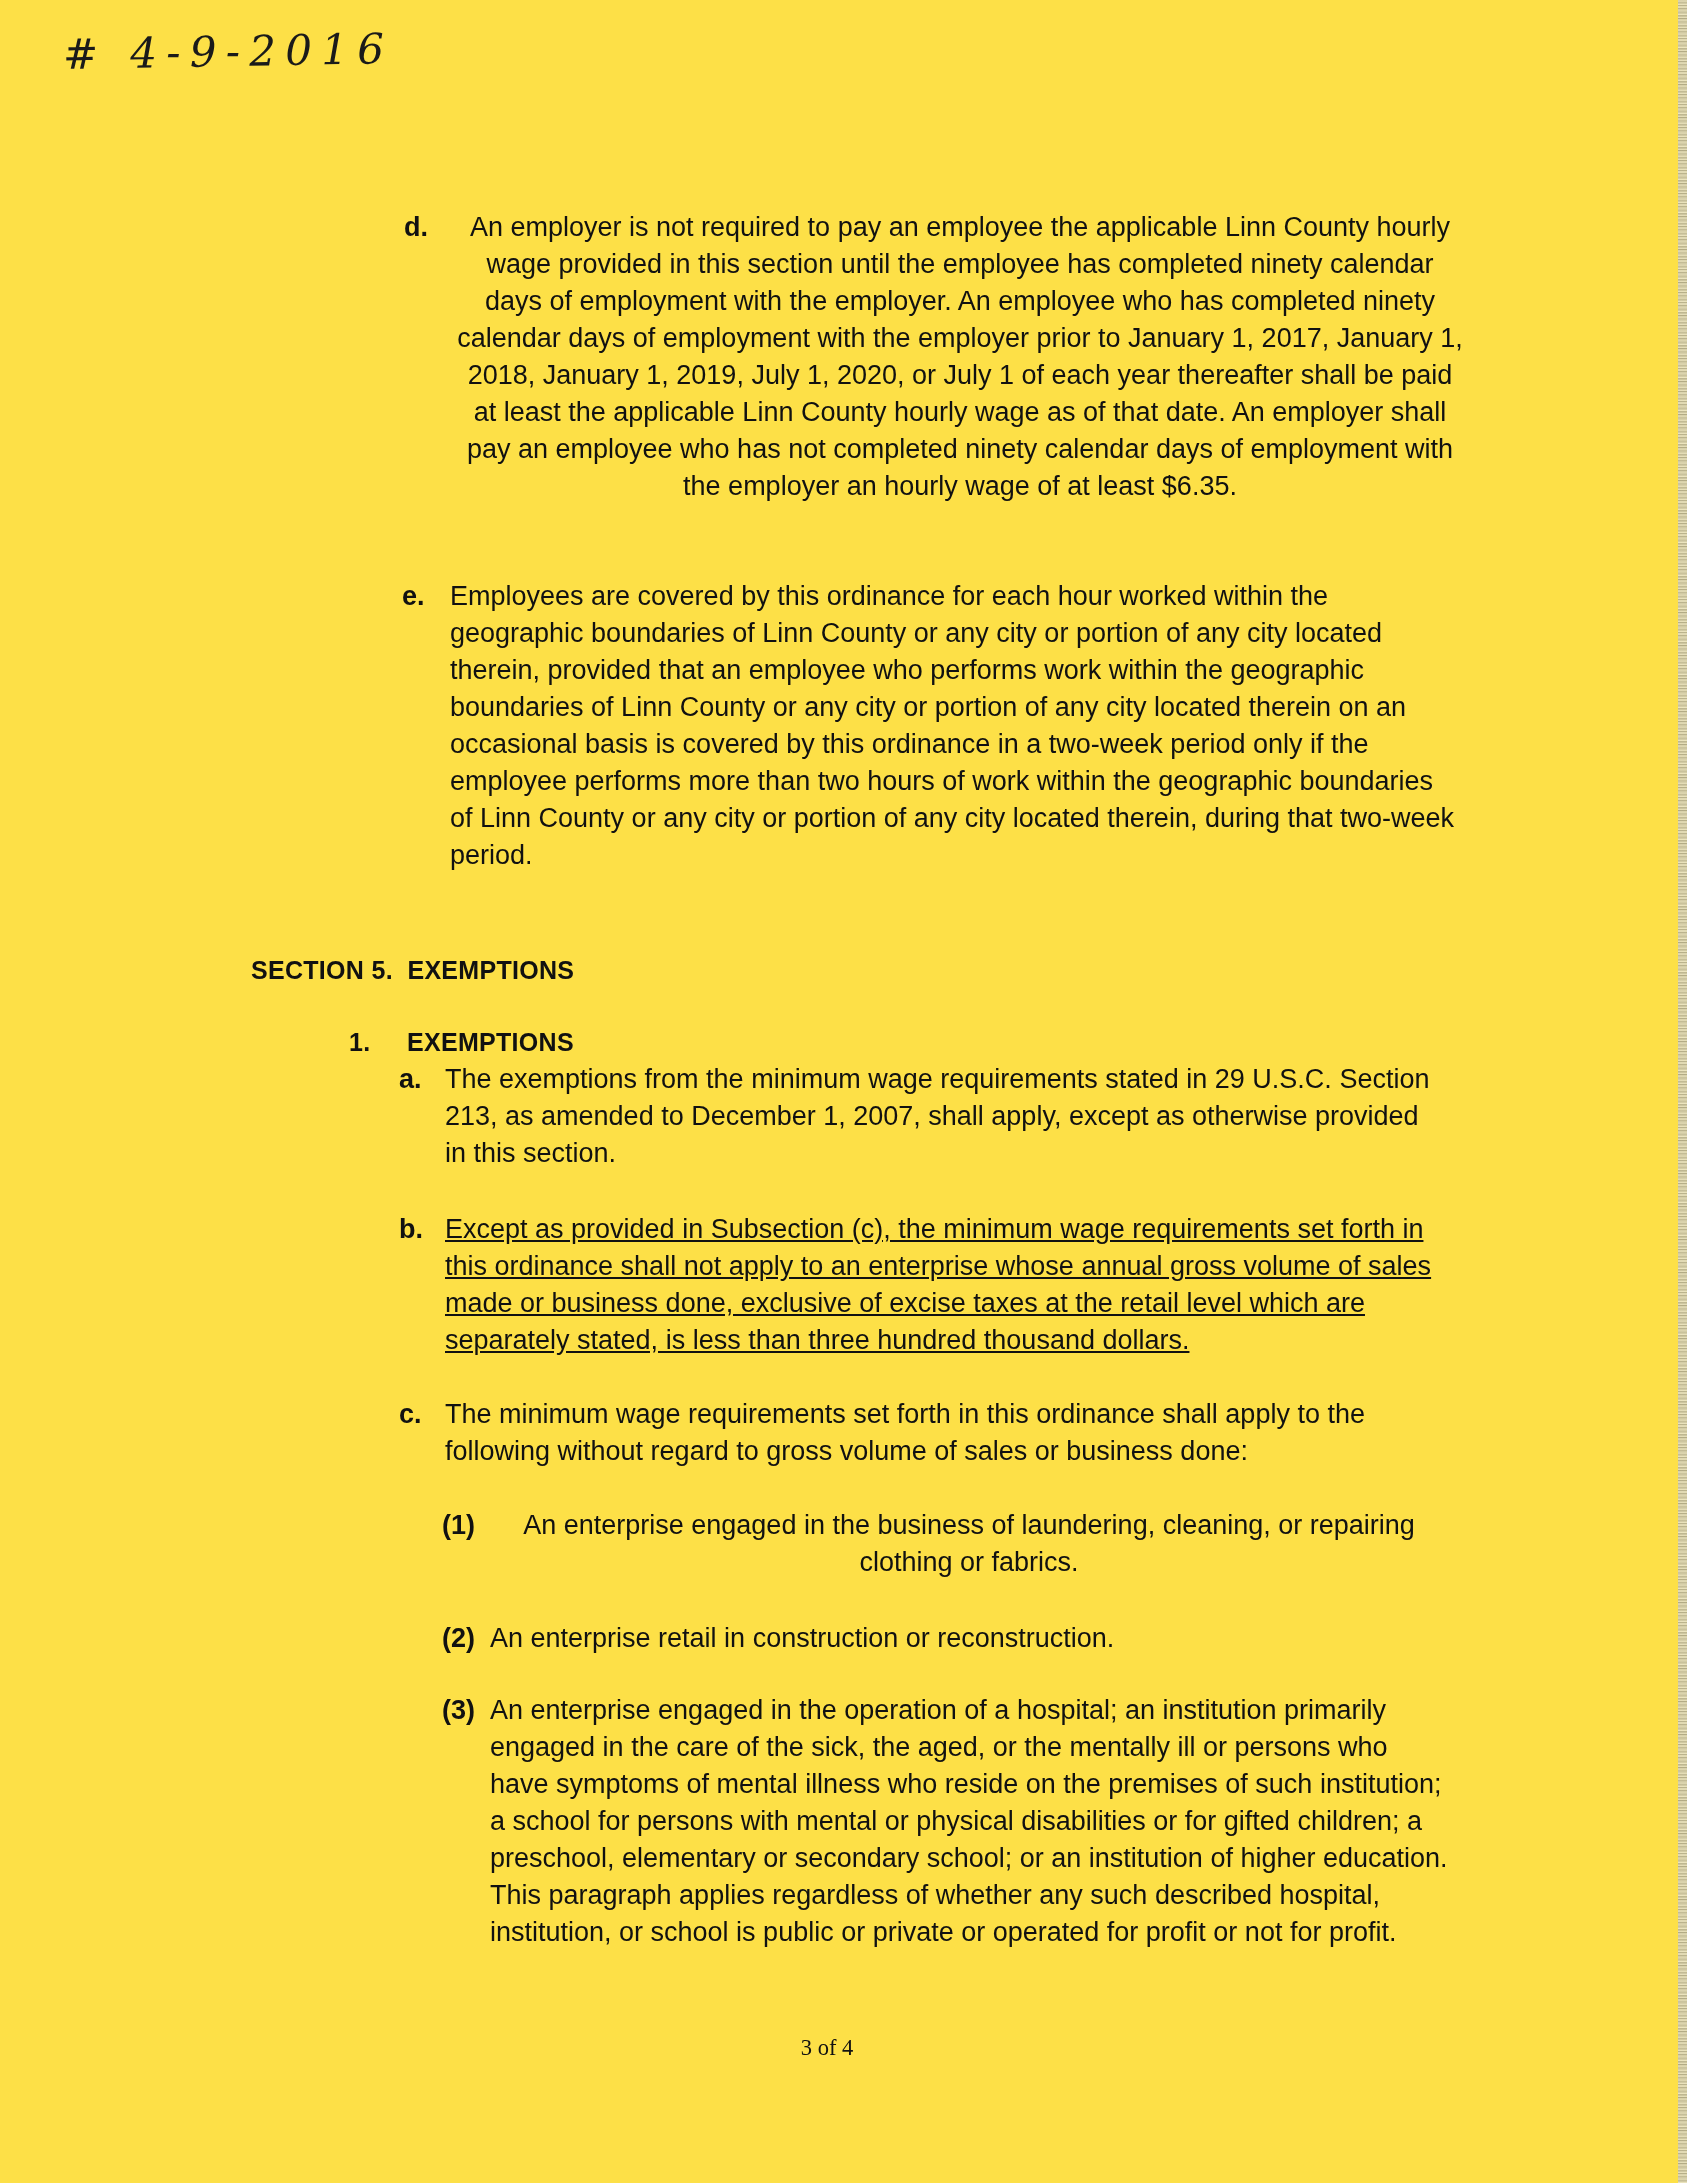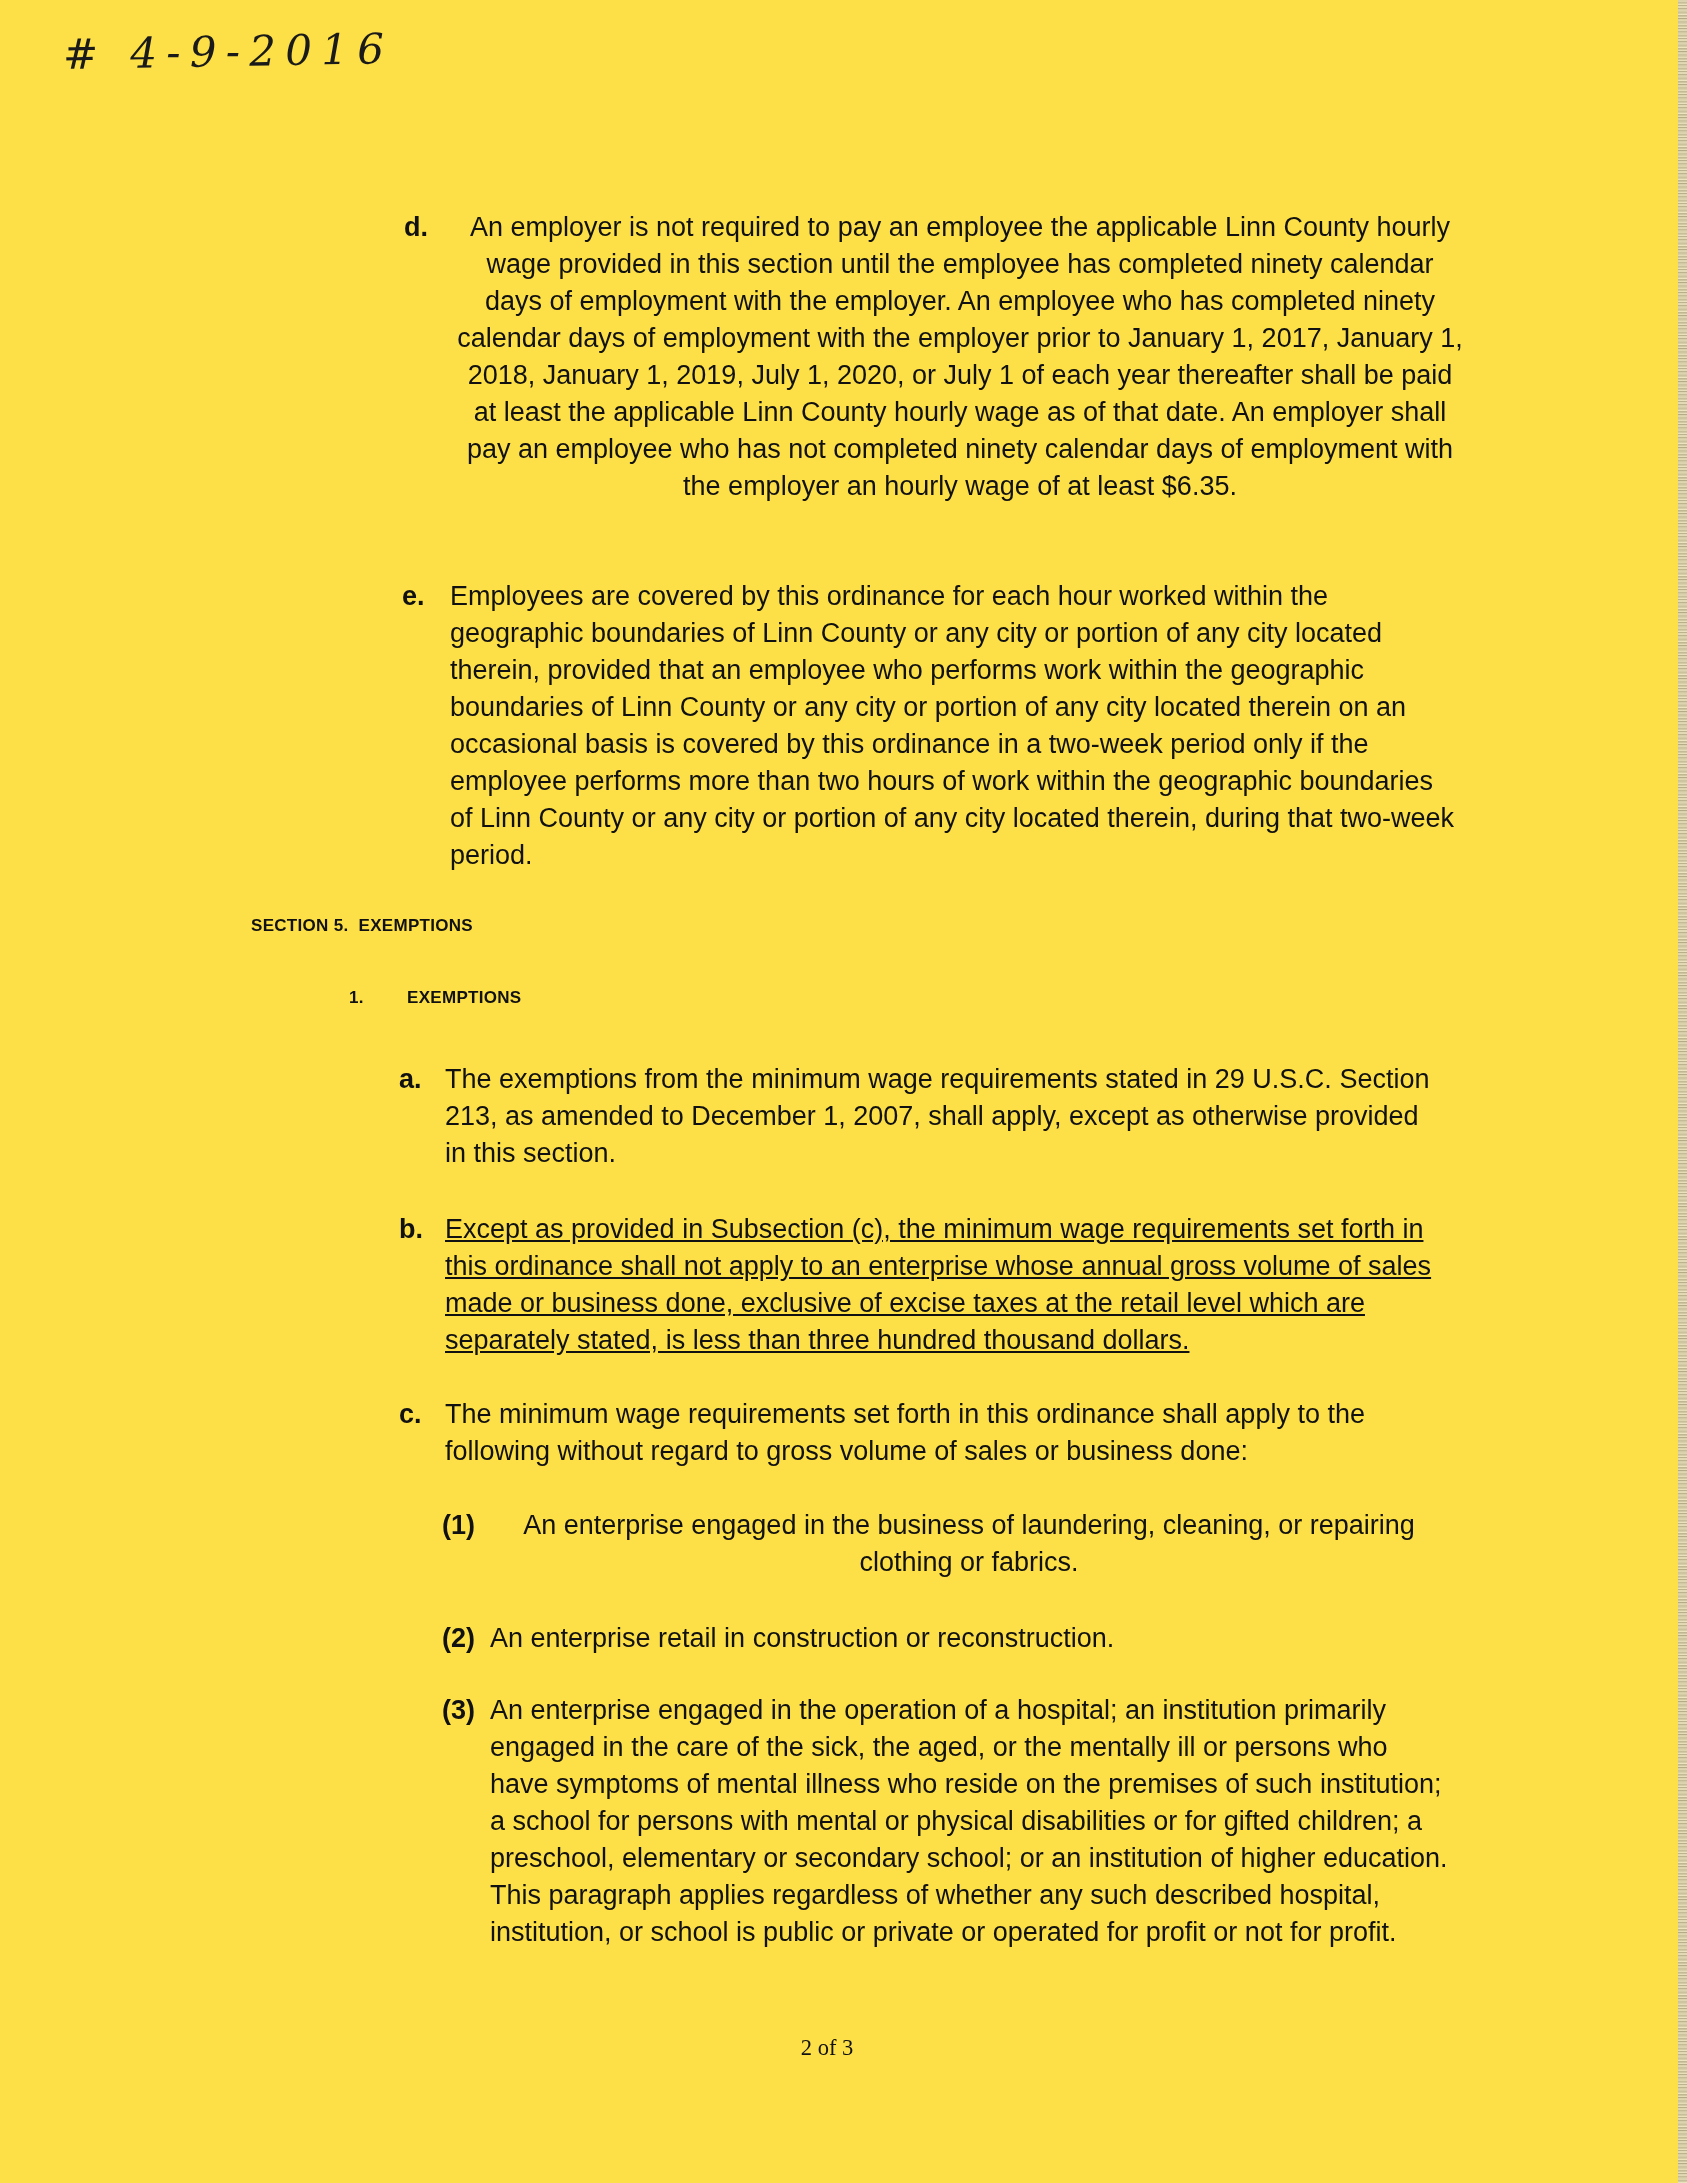--- a/index.html
+++ b/index.html
@@ -21,21 +21,21 @@
     transform: rotate(-1deg);
   }
   .para {
     position: absolute; font-size: 27px; line-height: 37px;
   }
   .para .label {
     position: absolute; font-weight: bold; left: 0; top: 0;
   }
   .para .body { display: block; }
   .heading {
-    position: absolute; font-size: 17px; font-weight: bold; letter-spacing: 0.3px;
+    position: absolute; font-size: 25px; font-weight: bold; letter-spacing: 0.3px; margin-top: 40px;
   }
   .footer {
     position: absolute; left: 0; width: 1654px; top: 2035px; text-align: center;
     font-family: "Liberation Serif", serif; font-size: 22.5px;
   }
   
   #p-d { left: 404px; top: 209px; width: 1059px; }
   #p-d .body { padding-left: 53px; text-align: center; }
   #p-e { left: 402px; top: 578px; width: 1059px; }
   #p-e .body { padding-left: 48px; }
@@ -102,15 +102,15 @@
   <div class="para" id="p-2">
     <span class="label">(2)</span>
     <span class="body">An enterprise retail in construction or reconstruction.</span>
   </div>
 
   <div class="para" id="p-3">
     <span class="label">(3)</span>
     <span class="body">An enterprise engaged in the operation of a hospital; an institution primarily engaged in the care of the sick, the aged, or the mentally ill or persons who have symptoms of mental illness who reside on the premises of such institution; a school for persons with mental or physical disabilities or for gifted children; a preschool, elementary or secondary school; or an institution of higher education. This paragraph applies regardless of whether any such described hospital, institution, or school is public or private or operated for profit or not for profit.</span>
   </div>
 
-  <div class="footer">2 of 3</div>
+  <div class="footer">3 of 4</div>
 </div>
 
 
 </body></html>

